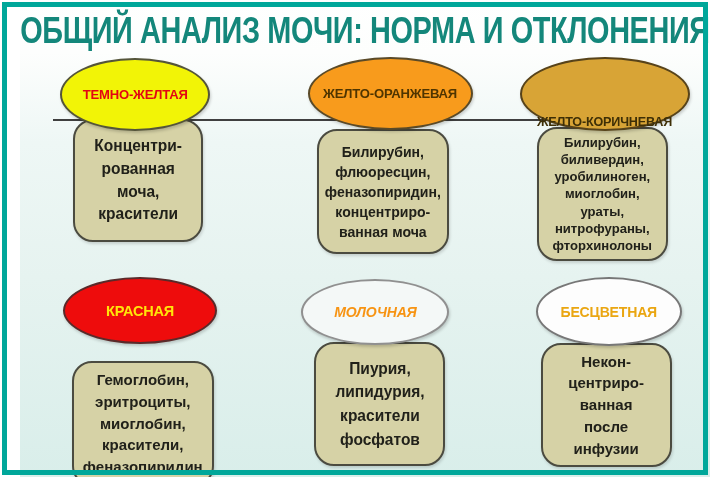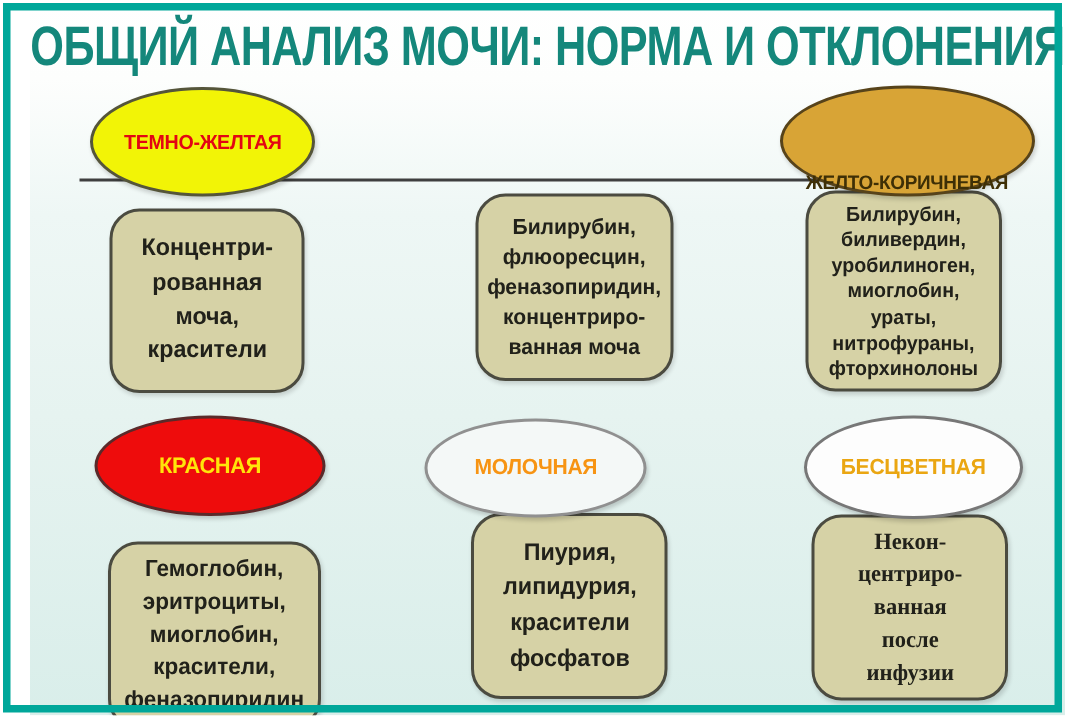--- a/index.html
+++ b/index.html
@@ -53,46 +53,46 @@
     border:2px solid var(--box-border);border-radius:20px;
     display:flex;align-items:center;justify-content:center;
     z-index:3;box-shadow:1px 2px 3px rgba(0,0,0,0.15);
   }
   .box-text{
     font-weight:700;color:var(--box-text);text-align:center;
     white-space:pre-line;transform:scaleX(0.97);
   }
   
   .c1 .oval{left:40px;top:58px;width:146px;height:69px;align-items:center;}
-  .c1 .box {left:53px;top:139px;width:126px;height:119px;}
+  .c1 .box {left:53px;top:119px;width:126px;height:119px;}
   .c1 .oval-label{font-size:13.5px;}
   .c1 .box-text{font-size:16px;line-height:1.42;}
 
   .c2 .oval{left:288px;top:57px;width:161px;height:69px;}
   .c2 .box {left:297px;top:129px;width:128px;height:121px;}
   .c2 .oval-label{font-size:13.5px;}
   .c2 .box-text{font-size:14.5px;line-height:1.38;}
 
   .c3 .oval{left:500px;top:57px;width:166px;height:70px;align-items:flex-end;}
   .c3 .box {left:517px;top:127px;width:127px;height:130px;}
   .c3 .oval-label{font-size:13px;}
   .c3 .box-text{font-size:13.5px;line-height:1.28;}
 
   .c4 .oval{left:43px;top:277px;width:150px;height:63px;}
   .c4 .box {left:52px;top:361px;width:138px;height:121px;}
   .c4 .oval-label{font-size:15px;}
   .c4 .box-text{font-size:15.5px;line-height:1.4;}
 
-  .c5 .oval{left:263px;top:279px;width:144px;height:62px;}
+  .c5 .oval{left:281px;top:279px;width:144px;height:62px;font-style:italic;}
   .c5 .box {left:294px;top:342px;width:127px;height:120px;align-items:center;}
   .c5 .oval-label{font-size:14.5px;}
   .c5 .box-text{font-size:16px;line-height:1.48;}
 
   .c6 .oval{left:516px;top:277px;width:142px;height:65px;}
-  .c6 .box {left:521px;top:343px;width:127px;height:120px;font-family:Liberation Serif, serif;}
+  .c6 .box {left:521px;top:343px;width:127px;height:120px;}
   .c6 .oval-label{font-size:14.5px;}
   .c6 .box-text{font-size:15.5px;line-height:1.4;}
 </style>
 </head>
 <body>
 
 <div class="page">
   <div class="canvas">
 
     <div class="title-band">
@@ -107,20 +107,23 @@
       </div>
       <div class="box">
         <span class="box-text">Концентри-
 рованная
 моча,
 красители</span>
       </div>
     </div>
 
     <div class="cell c2">
+      <div class="oval" style="background: rgb(248, 155, 28); border-color: rgb(90, 74, 40);">
+        <span class="oval-label" style="color: rgb(79, 53, 0);">ЖЕЛТО-ОРАНЖЕВАЯ</span>
+      </div>
       <div class="box">
         <span class="box-text">Билирубин,
 флюоресцин,
 феназопиридин,
 концентриро-
 ванная моча</span>
       </div>
     </div>
 
     <div class="cell c3">

